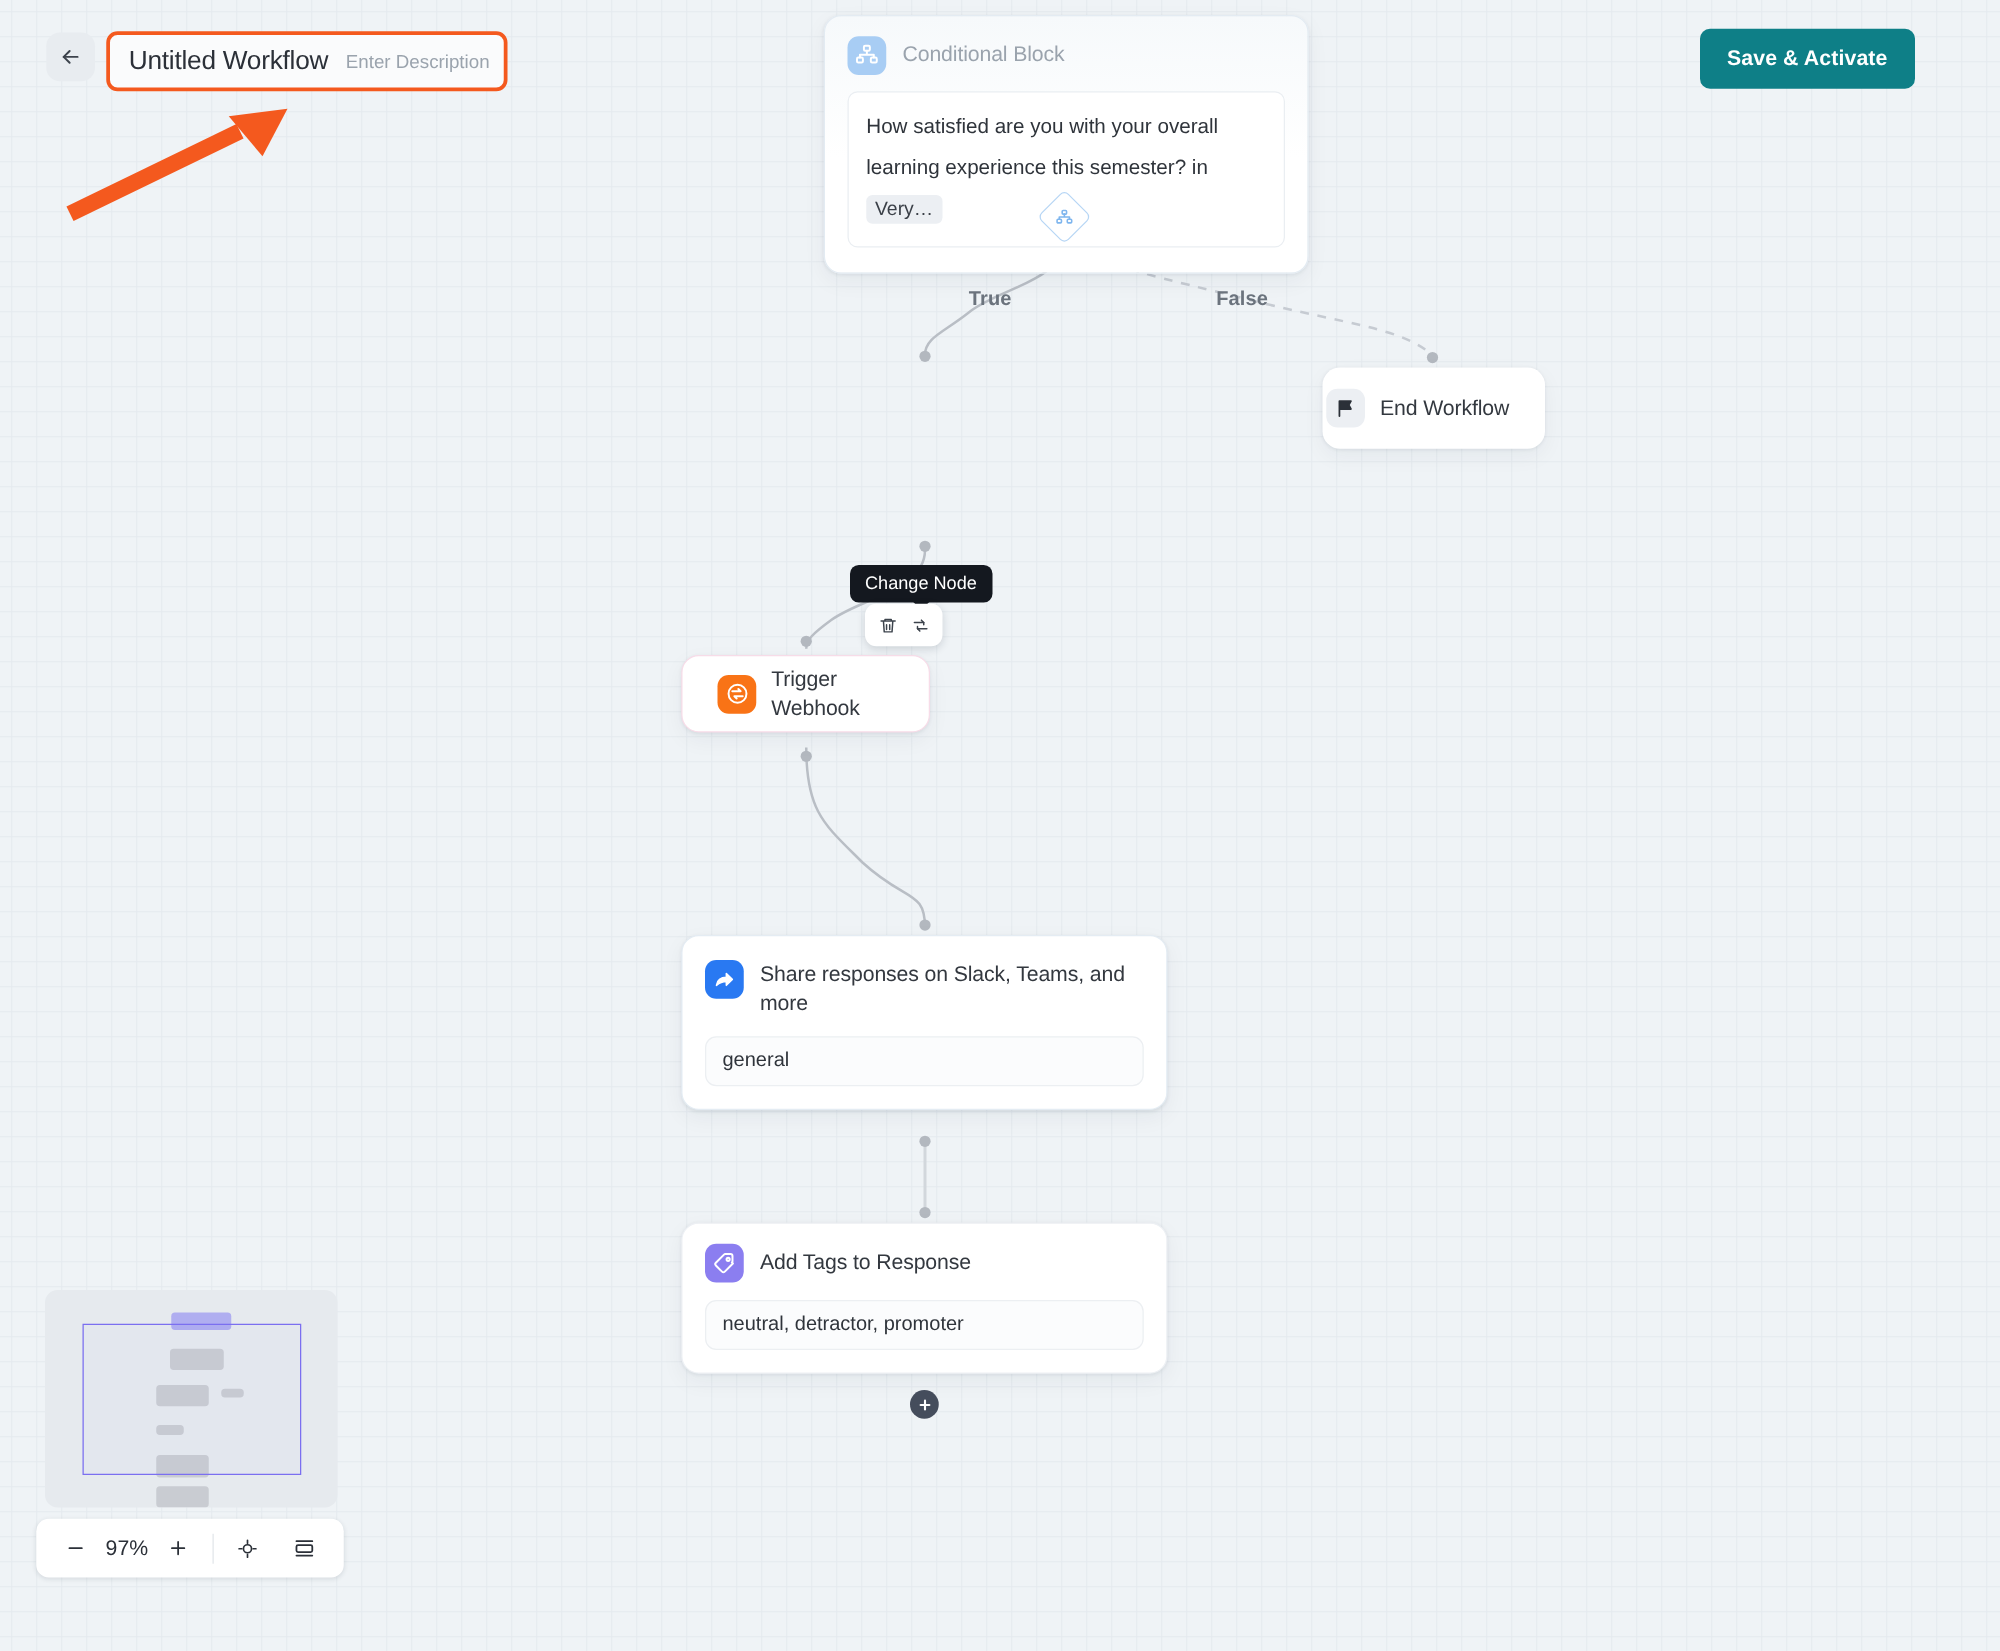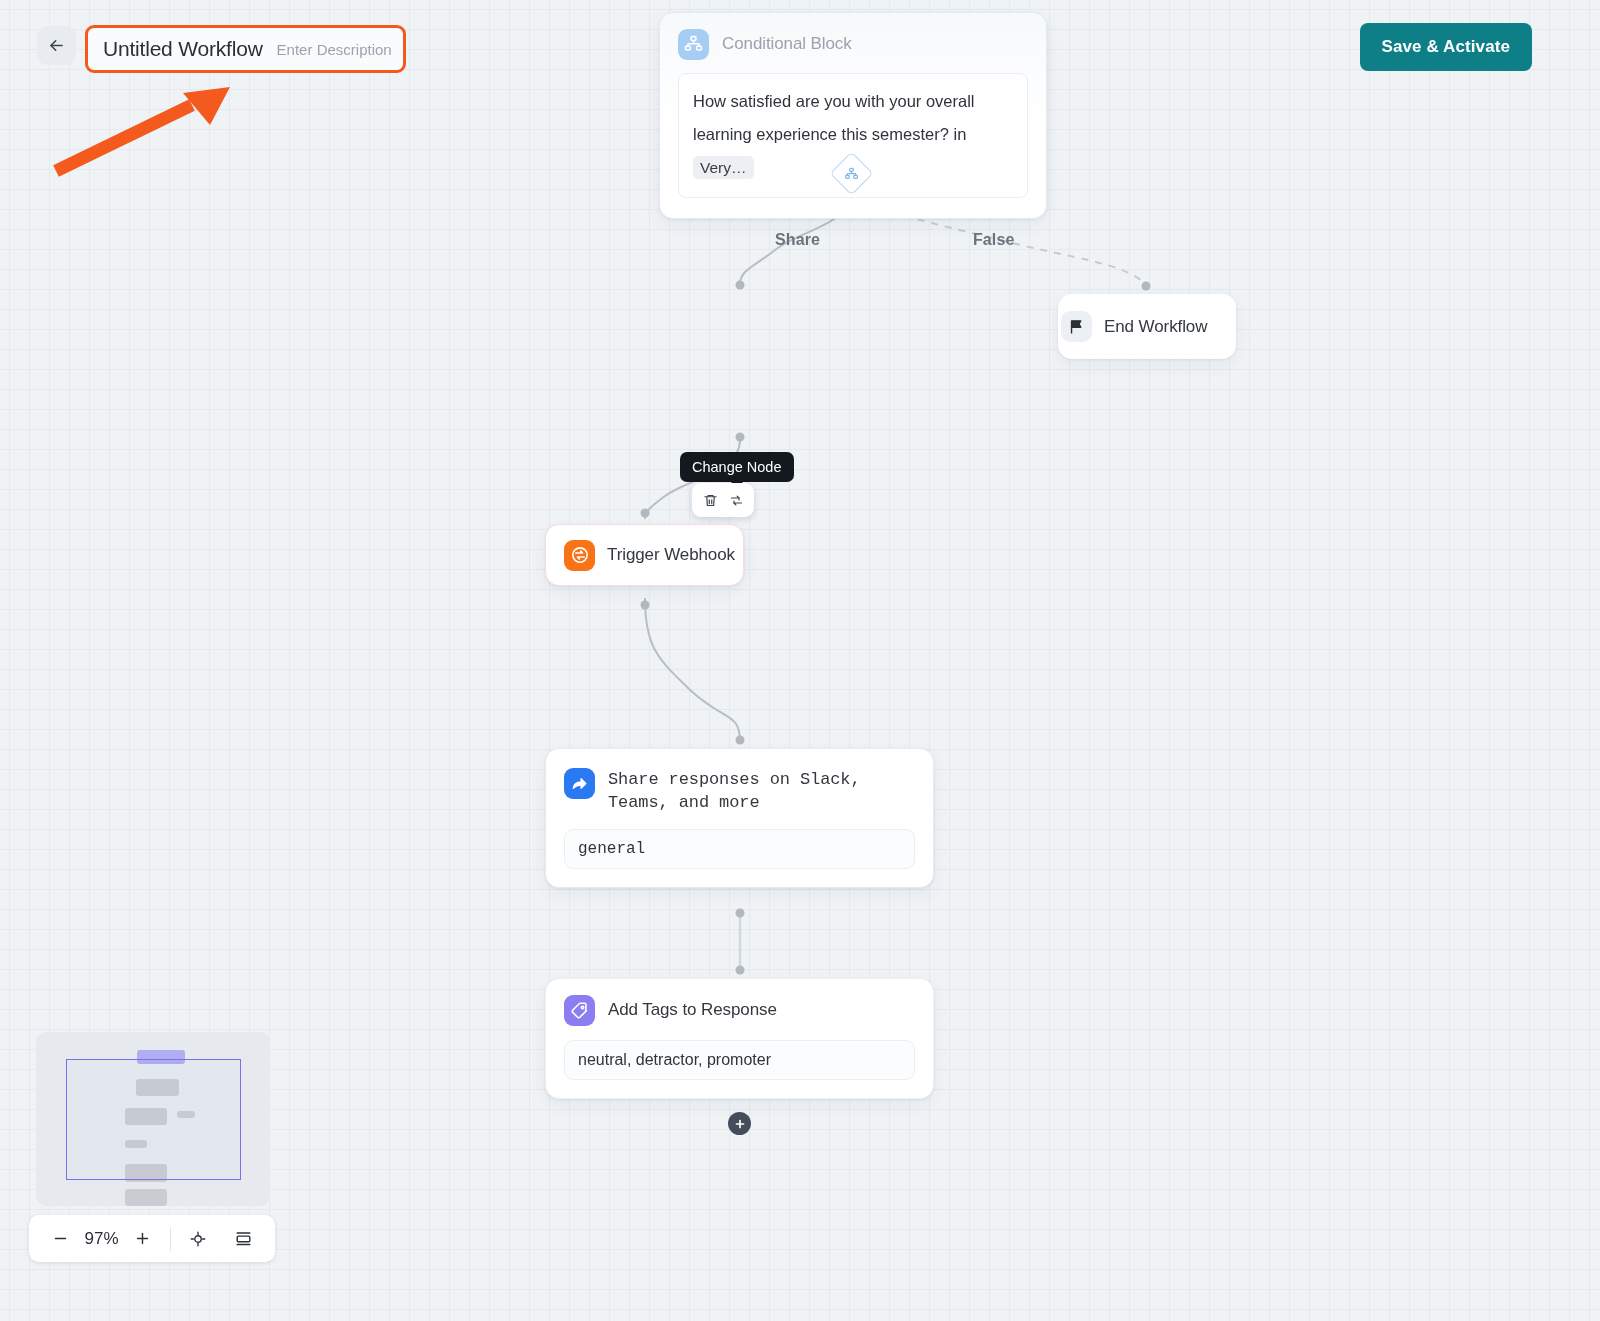--- a/index.html
+++ b/index.html
@@ -110,25 +110,25 @@
   
   #node-end {
     left: 1058px; top: 294px; width: 178px; height: 65px;
     display: flex; align-items: center; gap: 12px; padding-left: 3px;
   }
   #node-end .node-label { padding-top: 0; font-size: 17px; }
   
   #node-webhook {
     left: 545px; top: 524px; width: 199px; height: 62px;
     border: 1px solid #f7dce8;
-    display: flex; align-items: center; gap: 12px; padding-left: 18px;
+    display: flex; align-items: center; gap: 12px; padding-left: 28px;
   }
   #node-webhook .node-label { padding-top: 0; }
   
-  #node-share { left: 545px; top: 748px; width: 389px; border: 1px solid #e4ecf3; font-family: Liberation Mono, monospace; }
+  #node-share { left: 545px; top: 748px; width: 389px; border: 1px solid #e4ecf3; }
   
   #node-tags { left: 545px; top: 978px; width: 389px; border: 1px solid #edf0f4; }
 
   
   .branch-label {
     position: absolute; font-size: 16px; font-weight: bold;
     color: #6b737d; letter-spacing: 0.1px;
   }
   #label-true  { left: 775px; top: 231px; }
   #label-false { left: 973px; top: 231px; }
@@ -269,21 +269,21 @@
       <span>
         <svg width="14" height="14" viewBox="0 0 24 24" fill="none" stroke="#7fb6ee" stroke-width="2.2" stroke-linecap="round" stroke-linejoin="round">
           <rect x="9" y="2" width="6" height="5" rx="1.3"></rect>
           <path d="M12 7v4M5 11h14M5 11v3M19 11v3"></path>
           <rect x="2" y="14" width="6" height="5" rx="1.3"></rect>
           <rect x="16" y="14" width="6" height="5" rx="1.3"></rect>
         </svg>
       </span>
     </div>
 
-    <span class="branch-label" id="label-true">Share</span>
+    <span class="branch-label" id="label-true">True</span>
     <span class="branch-label" id="label-false">False</span>
 
 
     <div class="node" id="node-end">
       <span class="node-ico" style="background:#eceff3">
         <svg width="17" height="17" viewBox="0 0 24 24" fill="#2b3038" stroke="#2b3038" stroke-width="2" stroke-linecap="round" stroke-linejoin="round">
           <path d="M5 21V4h13l-2.5 4.5L18 13H5"></path>
         </svg>
       </span>
       <span class="node-label">End Workflow</span>

